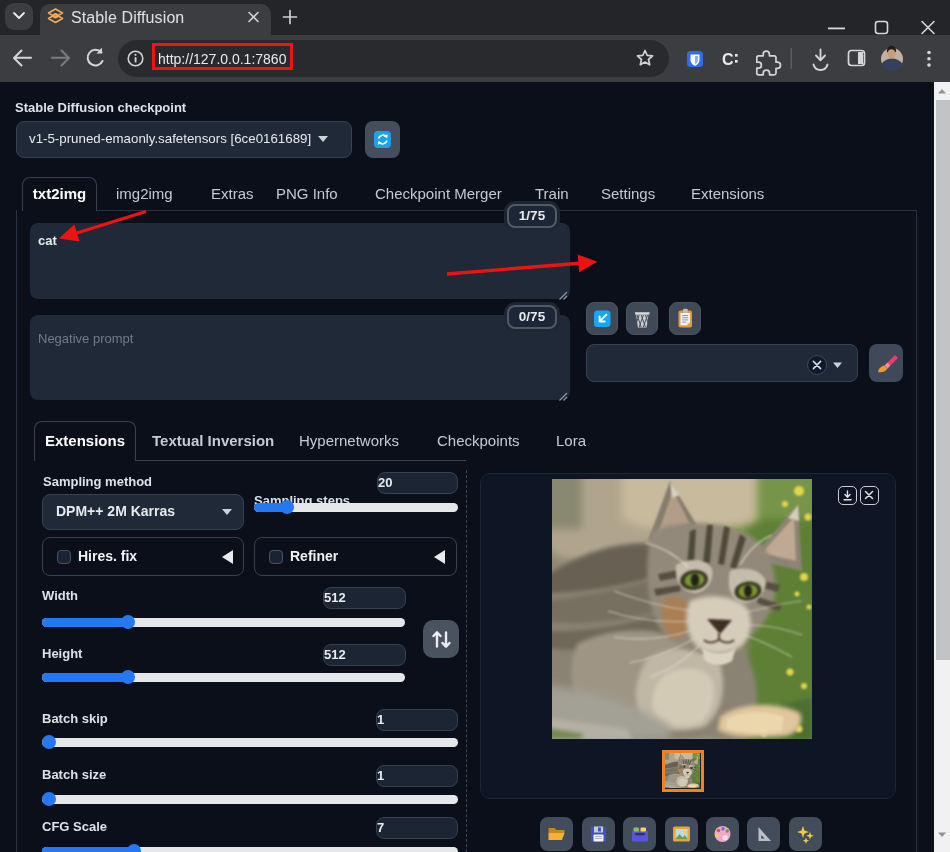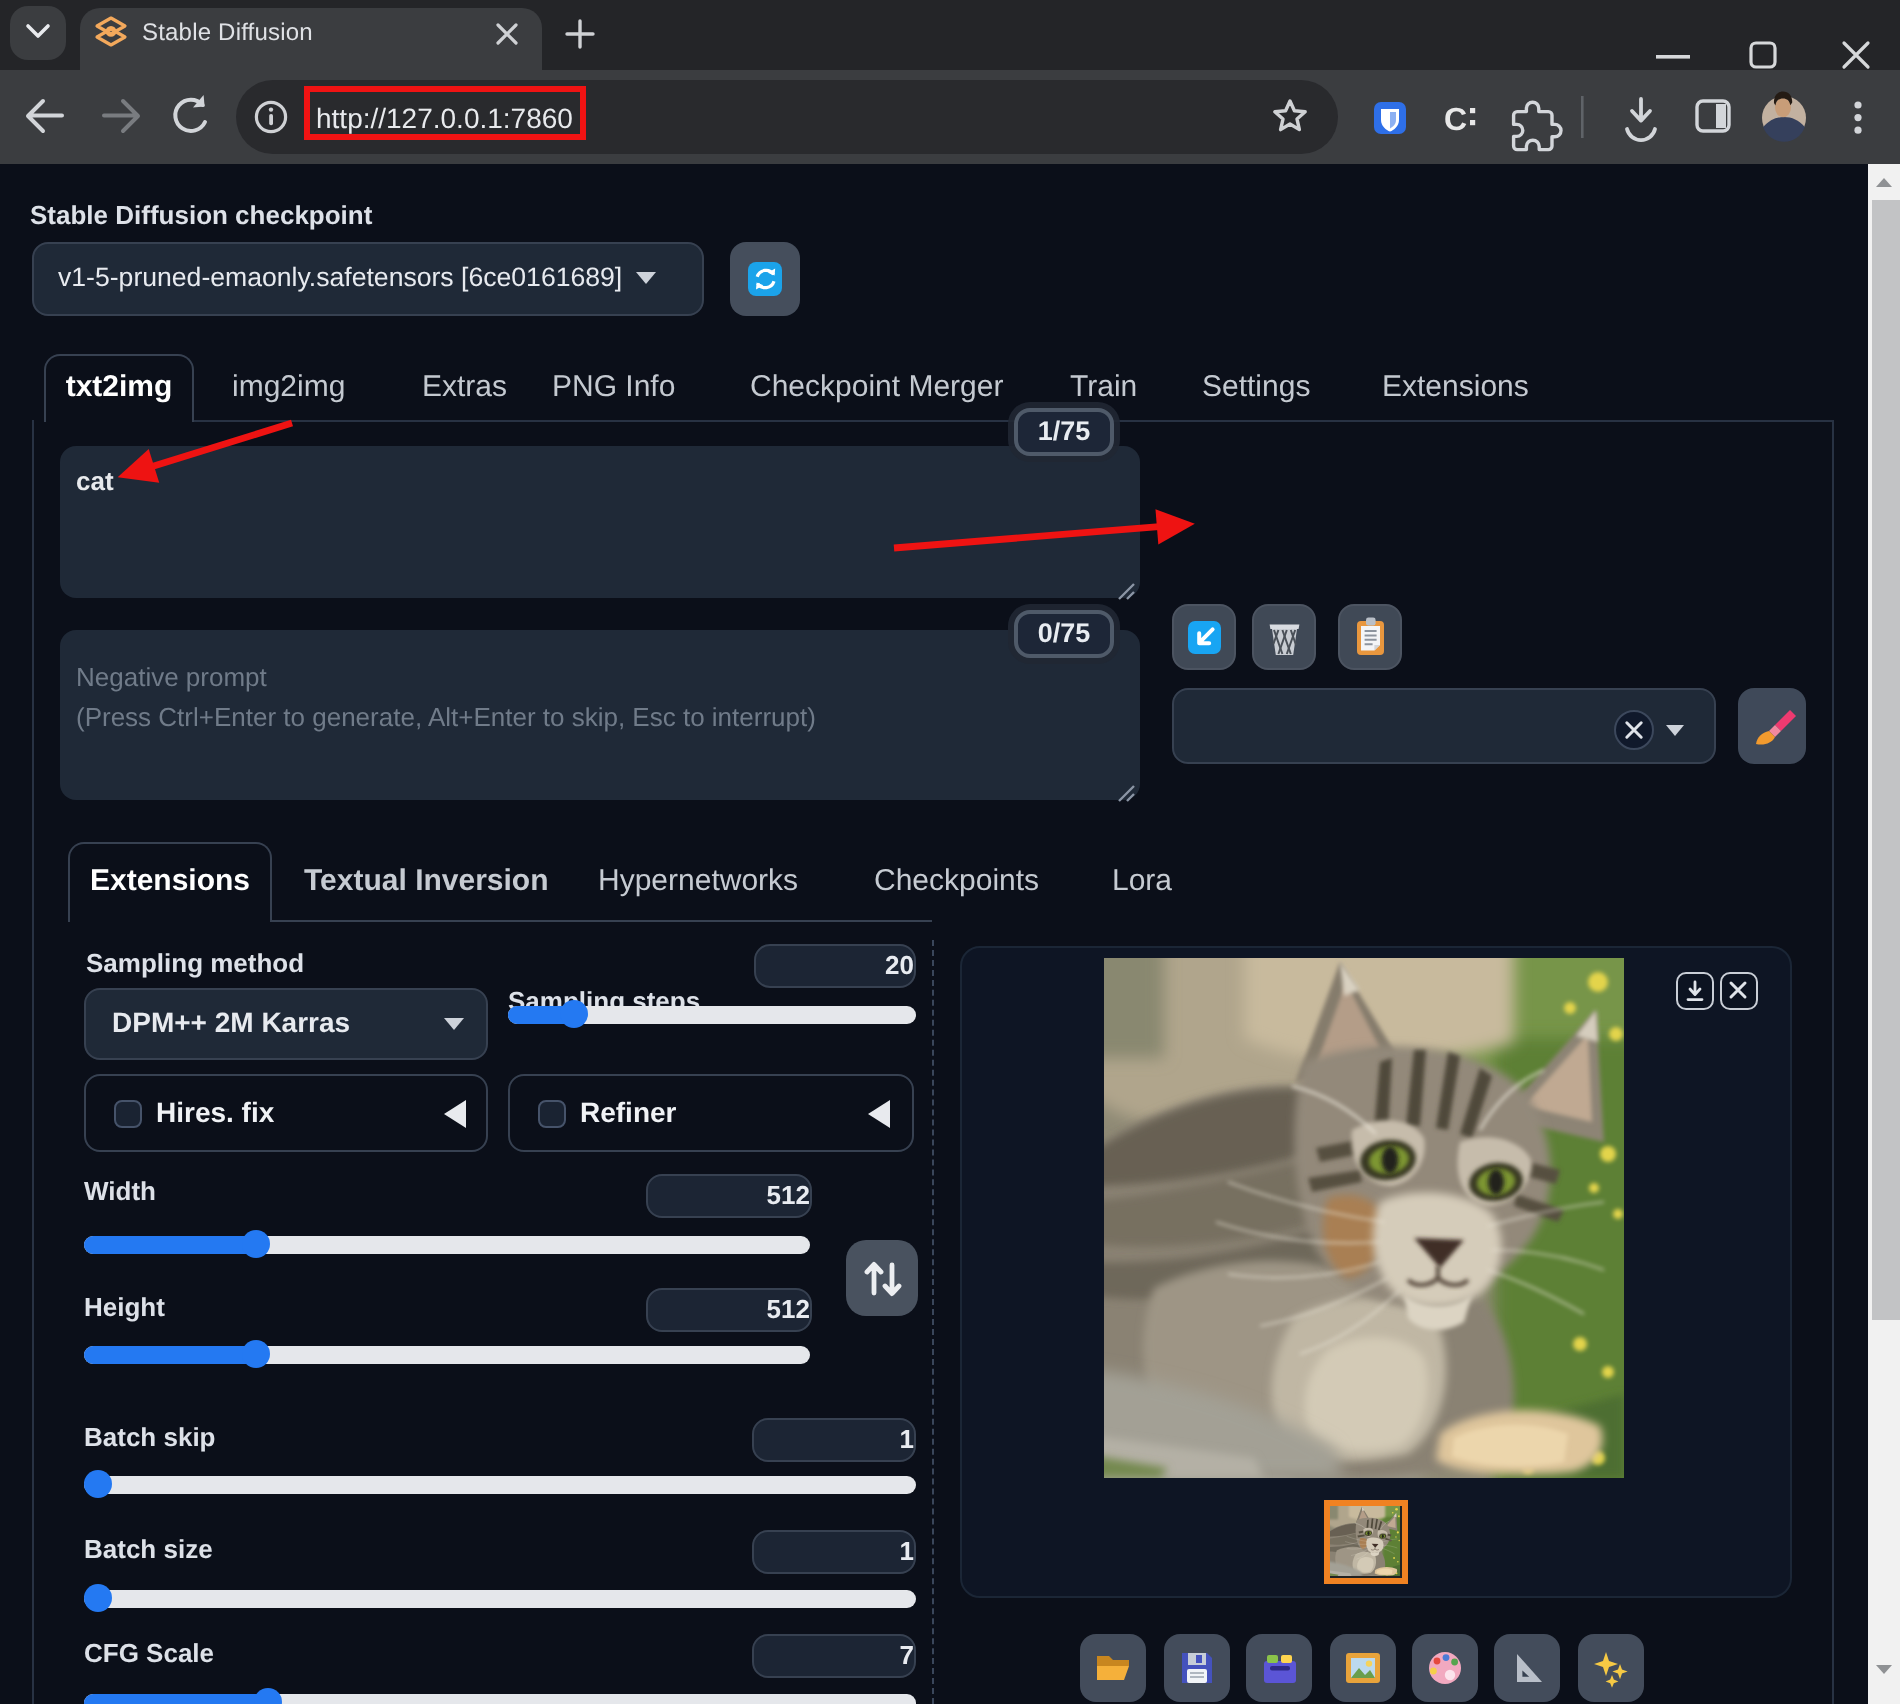--- a/index.html
+++ b/index.html
@@ -3,21 +3,21 @@
 <meta charset="utf-8">
 <style>
   html,body{margin:0;padding:0;background:#0b0f19;}
   *{box-sizing:border-box;font-family:"Liberation Sans",sans-serif;}
   #app{position:relative;width:950px;height:852px;overflow:hidden;background:#0b0f19;}
   .abs{position:absolute;}
   
   #tabbar{left:0;top:0;width:950px;height:35px;background:#242528;}
   #chevbtn{left:5px;top:3px;width:28px;height:27px;background:#3b3d40;border-radius:9px;}
   #tab{left:40px;top:4px;width:231px;height:31px;background:#3b3d40;border-radius:10px 10px 0 0;}
-  #tabtitle{left:71px;top:9px;font-size:12px;color:#dfe1e5;letter-spacing:.1px;}
+  #tabtitle{left:71px;top:9px;font-size:16px;color:#dfe1e5;letter-spacing:.1px;}
   #toolbar{left:0;top:35px;width:950px;height:47px;background:#3b3d40;}
   #pill{left:118px;top:40px;width:551px;height:37px;border-radius:19px;background:#292a2d;}
   #redbox{left:152px;top:43px;width:141px;height:27px;border:3px solid #f01313;}
   #url{left:158px;top:50.5px;font-size:14px;color:#e8eaed;}
   
   #sbtrack{left:934px;top:82px;width:16px;height:770px;background:#f1f1f1;}
   #sbthumb{left:936px;top:100px;width:14px;height:560px;background:#c2c3c5;}
   
   #content{left:0;top:82px;width:934px;height:770px;background:#0b0f19;}
   .lbl{font-size:13px;font-weight:bold;color:#dde1e8;}
@@ -51,21 +51,21 @@
   #sq2{left:626px;}
   #sq3{left:669px;}
   #styledd{left:586px;top:344px;width:272px;height:38px;}
   #brushbtn{left:869px;top:344px;width:34px;height:38px;background:#3f4959;border-radius:8px;}
   
   #gentab{left:34px;top:421px;width:102px;height:40px;border:1px solid #374151;border-bottom:none;border-radius:8px 8px 0 0;background:#0b0f19;color:#fff;font-weight:bold;font-size:15px;text-align:center;line-height:38px;}
   .subtab{font-size:15px;color:#c6cbd2;top:432px;}
   #subline{left:136px;top:460px;width:330px;height:1px;background:#374151;}
   #dashsep{left:466px;top:470px;width:1px;height:382px;border-left:1px dashed #3a465a;}
   
-  .numbox{background:#1c2534;border:1px solid #374151;border-radius:8px;color:#e8ebf0;font-size:13px;font-weight:bold;text-align:right;}
+  .numbox{background:#1c2534;border:1px solid #374151;border-radius:8px;color:#e8ebf0;font-size:13px;font-weight:bold;text-align:left;}
   .track{height:9px;border-radius:5px;background:#e5e7eb;}
   .fill{height:9px;border-radius:5px 0 0 5px;background:#2479f2;}
   .knob{width:14px;height:14px;border-radius:50%;background:#2479f2;}
   .accbox{border:1px solid #374151;border-radius:8px;}
   .chk{width:14px;height:14px;background:#1a2332;border:1px solid #46536a;border-radius:4px;}
   .acclbl{font-size:14px;font-weight:bold;color:#f0f2f5;}
   .tri{width:0;height:0;border-top:7px solid transparent;border-bottom:7px solid transparent;border-right:11px solid #e8eaee;}
   
   #gpanel{left:480px;top:473px;width:416px;height:326px;background:#0e1524;border:1px solid #1b2636;border-radius:10px;}
   #catimg{left:552px;top:479px;width:260px;height:260px;}
@@ -97,21 +97,20 @@
   <div class="abs maintab" style="left:601px;">Settings</div>
   <div class="abs maintab" style="left:691px;">Extensions</div>
   <div class="abs" id="tiborder-top"></div>
   <div class="abs" id="tiborder-left"></div>
   <div class="abs" id="tiborder-right"></div>
 
   <div class="abs ta" id="ta1"></div>
   <div class="abs" id="cat">cat</div>
   <div class="abs ta" id="ta2"></div>
   <div class="abs ph" id="ph1">Negative prompt</div>
-  <div class="abs ph" id="ph2">(Press Ctrl+Enter to generate, Alt+Enter to skip, Esc to interrupt)</div>
   <div class="abs badge" id="badge1">1/75</div>
   <div class="abs badge" id="badge2">0/75</div>
 
   <div class="abs sqbtn" id="sq1"></div>
   <div class="abs sqbtn" id="sq2"></div>
   <div class="abs sqbtn" id="sq3"></div>
   <div class="abs input" id="styledd"></div>
   <div class="abs" id="brushbtn"></div>
 
   <div class="abs" id="gentab">Extensions</div>

